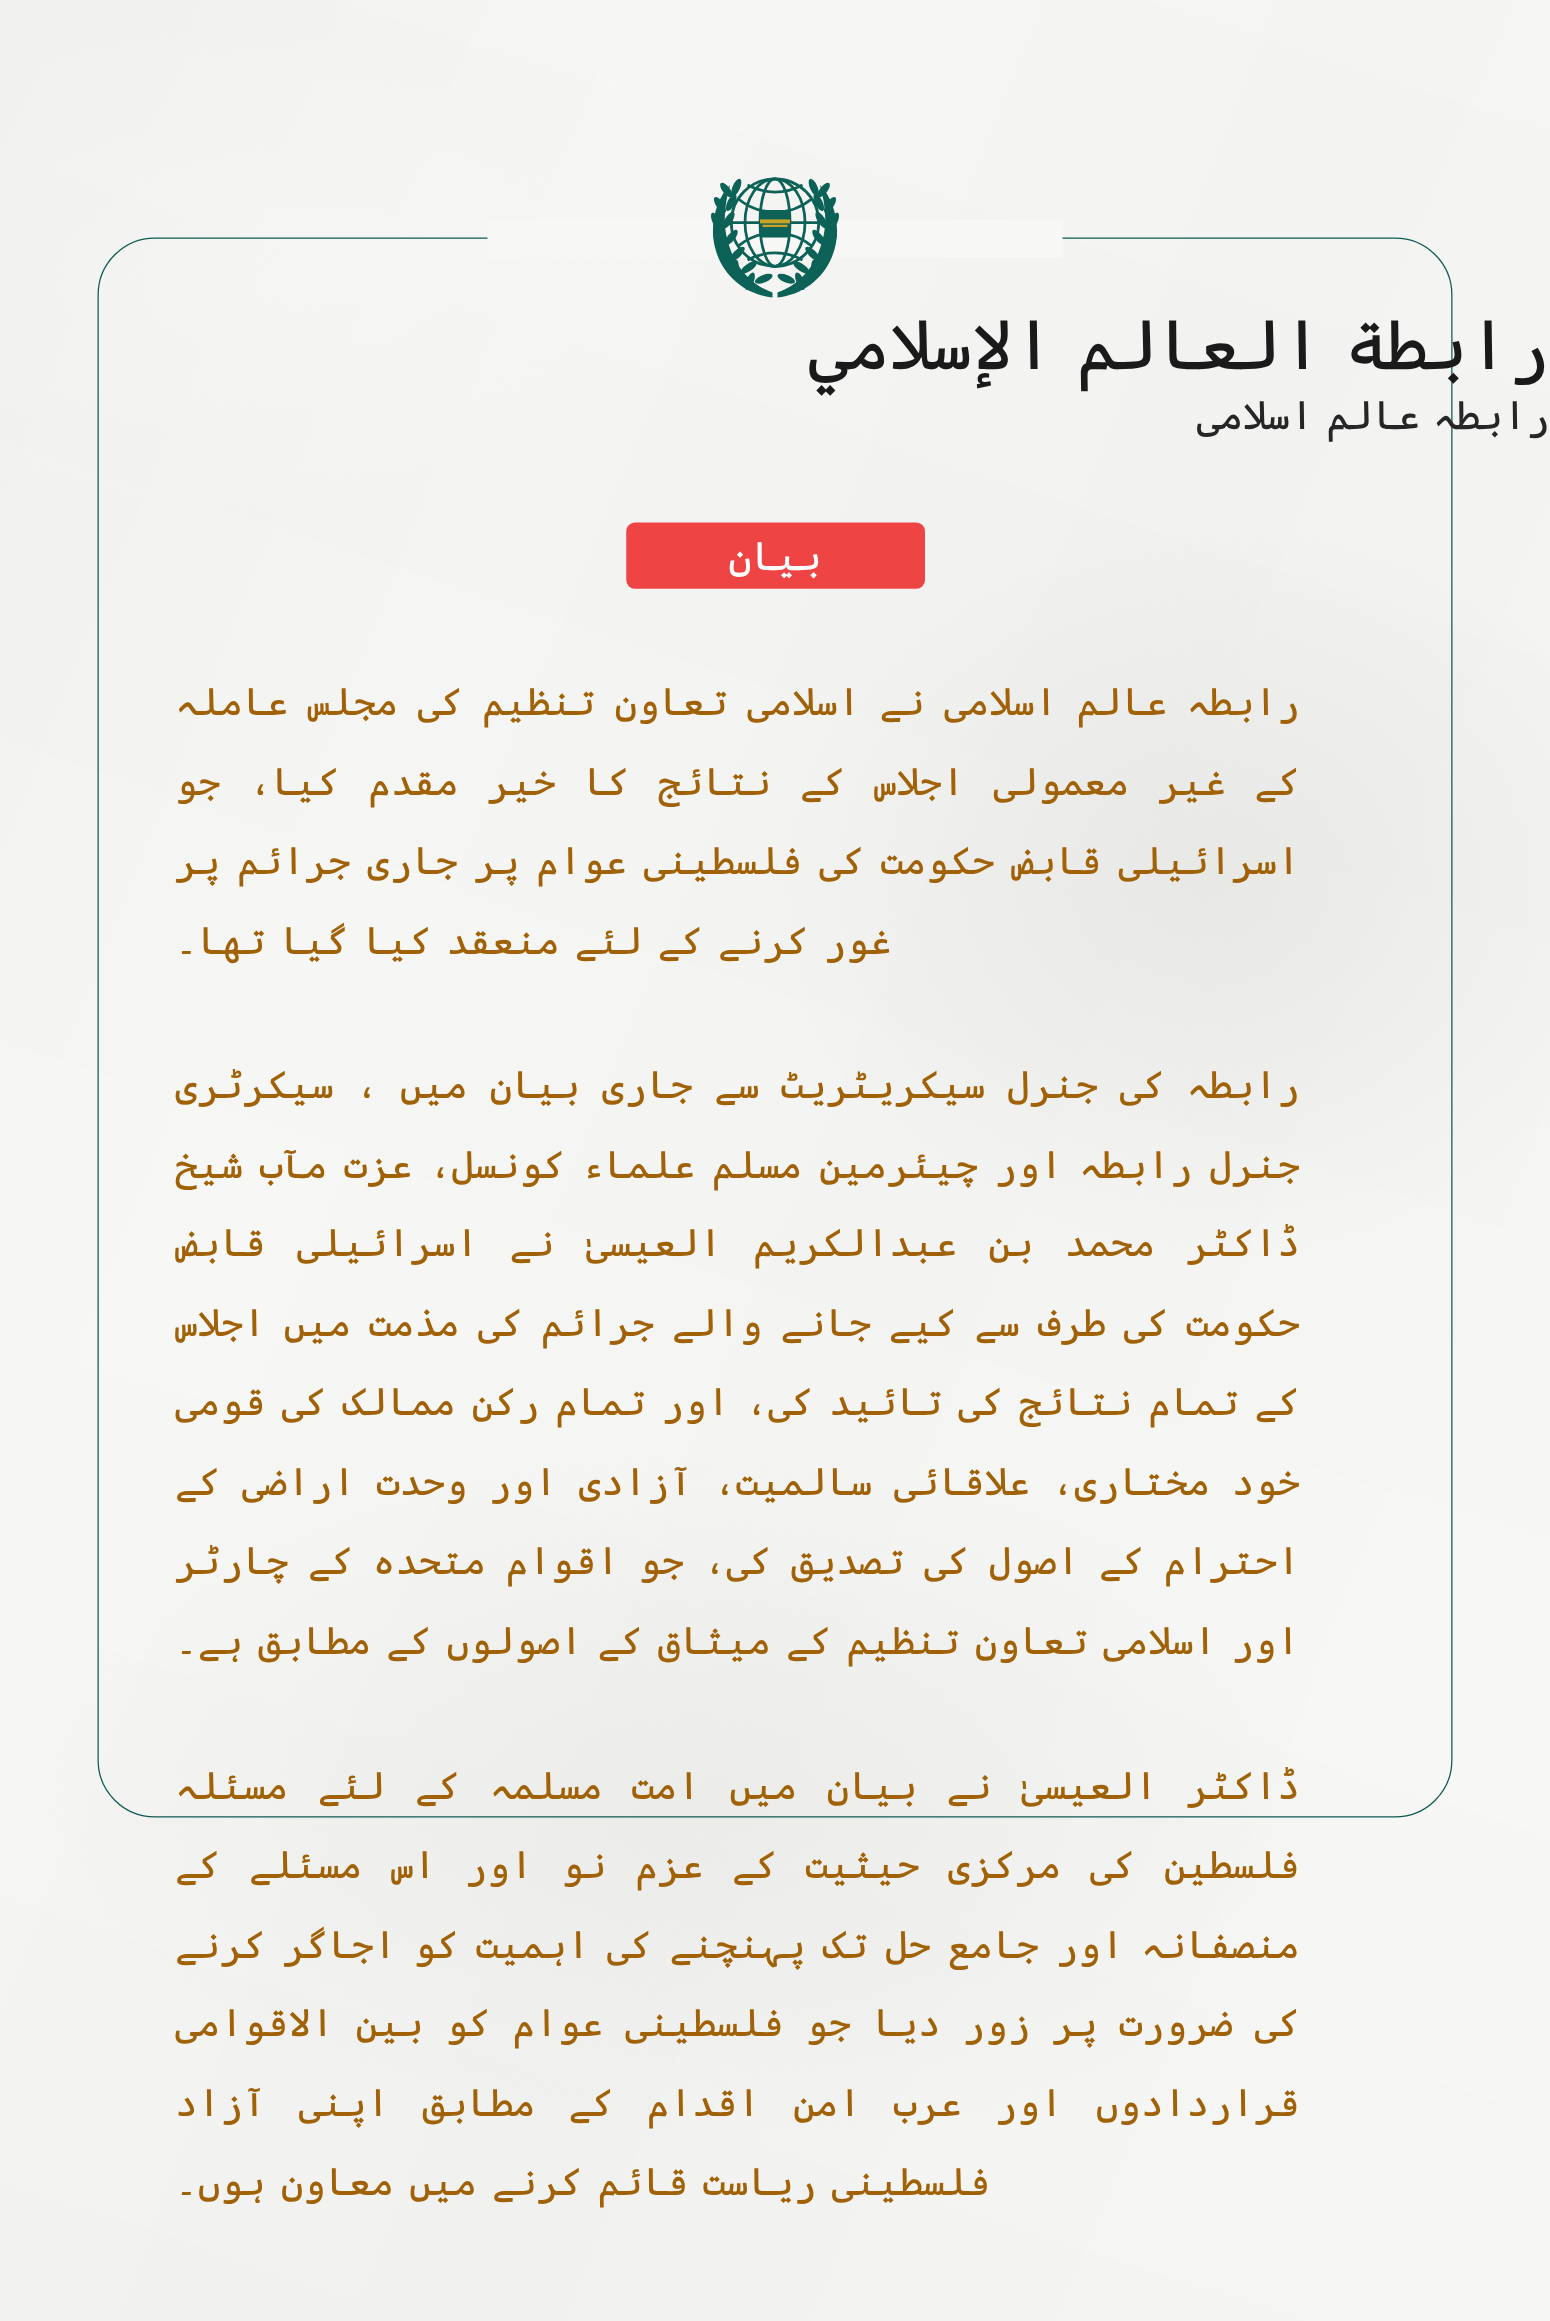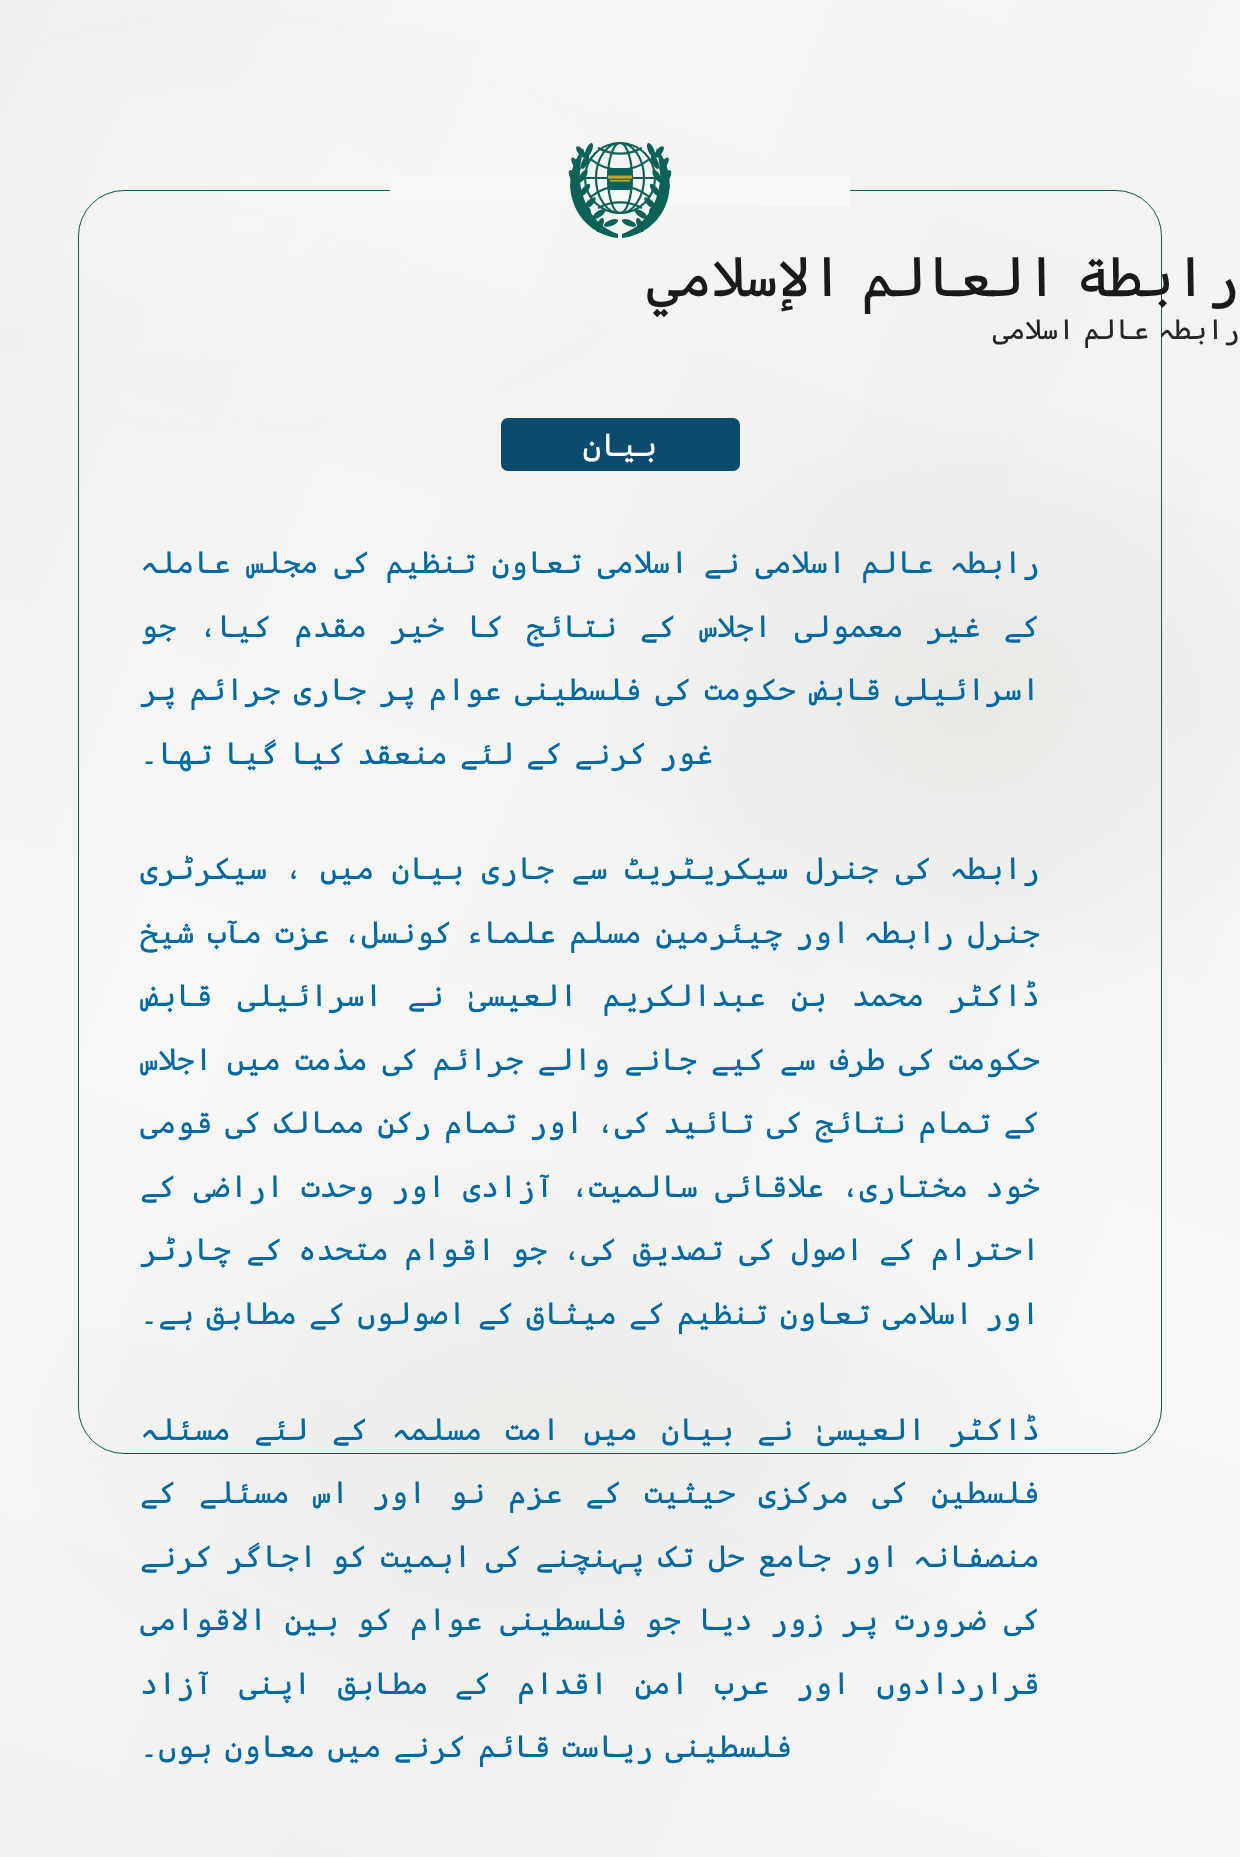--- a/index.html
+++ b/index.html
@@ -84,40 +84,40 @@
     font-size: 56px;
     line-height: 1.05;
     color: #1a1a1a;
     font-family: "DejaVu Serif", "Liberation Serif", serif;
     letter-spacing: 0.5px;
     font-weight: 400;
     direction: rtl;
   }
   .org-name-ur {
     margin-top: 6px;
-    font-size: 28px;
+    font-size: 32px;
     line-height: 1.2;
     color: #262626;
     font-family: "DejaVu Serif", "Liberation Serif", serif;
     letter-spacing: 7px;
     direction: rtl;
   }
 
   
   .badge-row {
     position: absolute;
     top: 418px;
     left: 0;
     right: 0;
     display: flex;
     justify-content: center;
     z-index: 6;
   }
   .badge {
-    background: #0c4a6e;
+    background: #ef4444;
     color: #ffffff;
     width: 239px;
     height: 53px;
     border-radius: 7px;
     display: flex;
     align-items: center;
     justify-content: center;
     font-size: 32px;
     font-family: "DejaVu Serif", "Liberation Serif", serif;
     direction: rtl;
@@ -137,21 +137,21 @@
   .dateline {
     font-size: 34px;
     color: #141414;
     font-family: "DejaVu Serif", "Liberation Serif", serif;
     margin-bottom: 42px;
     line-height: 1.5;
   }
   .para {
     font-size: 31px;
     line-height: 2.05;
-    color: #0369a1;
+    color: #a16207;
     font-family: "DejaVu Serif", "Liberation Serif", serif;
     text-align: justify;
     text-align-last: left;
     margin-bottom: 52px;
     word-spacing: 2px;
   }
   .para:last-child { margin-bottom: 0; }
 </style>
 </head>
 <body>

